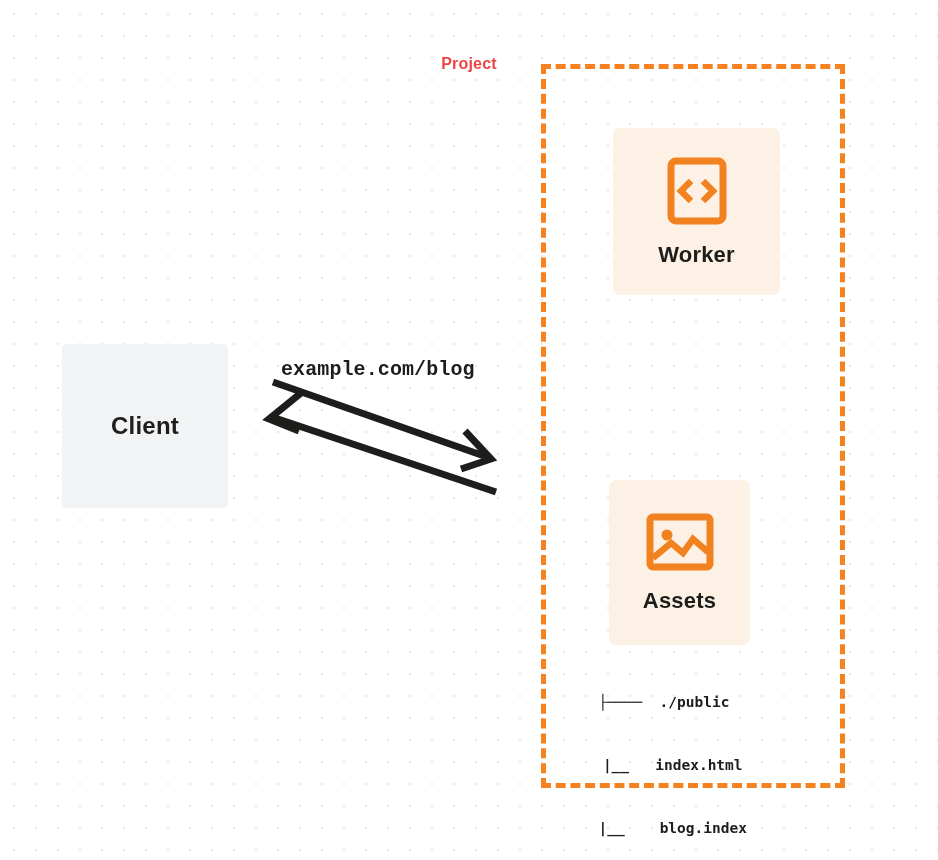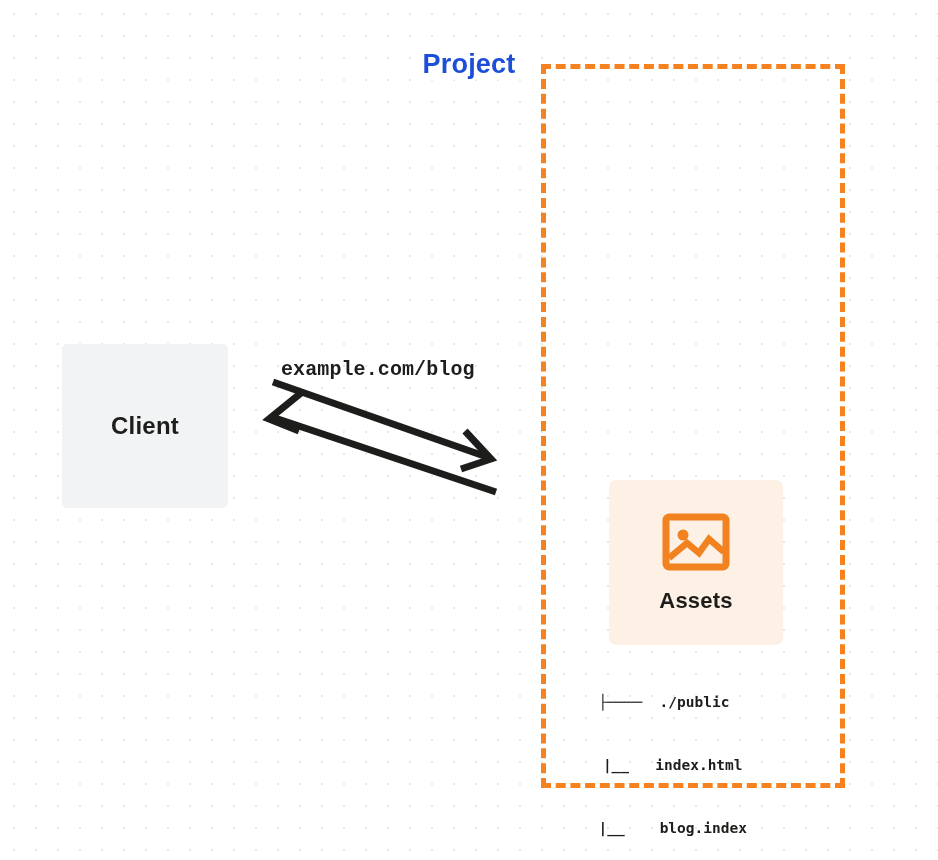--- a/index.html
+++ b/index.html
@@ -77,23 +77,23 @@
     border: 5px dashed #f6821f;
     background-color: transparent;
   }
   #project-title {
     position: absolute;
     left: 50%;
     top: 64px;
     transform: translate(-50%, -50%);
     background-color: #ffffff;
     padding: 0 7px;
-    font-size: 27px;
-    font-weight: bold;
-    color: #1d4ed8;
+    font-size: 16px;
+    font-weight: bold;
+    color: #ef4444;
     letter-spacing: 0.2px;
     white-space: nowrap;
     z-index: 3;
   }
 
   
   .service-card {
     position: absolute;
     background-color: #fdf1e5;
     border-radius: 7px;
@@ -104,21 +104,21 @@
   }
   #worker-card {
     left: 613px;
     top: 128px;
     width: 167px;
     height: 167px;
   }
   #assets-card {
     left: 609px;
     top: 480px;
-    width: 174px;
+    width: 141px;
     height: 165px;
   }
   .service-card .card-icon {
     margin-bottom: 16px;
     line-height: 0;
   }
   .service-card .card-label {
     font-size: 22px;
     font-weight: bold;
     color: #1d1d1b;
@@ -166,20 +166,30 @@
 
     <g>
       <line x1="241" y1="127" x2="20" y2="53" stroke="#1d1d1b" stroke-width="7" stroke-linecap="butt"></line>
       <polyline points="46,28 14,54 44,66" fill="none" stroke="#1d1d1b" stroke-width="7" stroke-linecap="butt" stroke-linejoin="miter"></polyline>
     </g>
   </svg>
 
   <div id="project-container"></div>
   <div id="project-title">Project</div>
 
+  <div id="worker-card" class="service-card">
+    <span class="card-icon">
+      <svg width="62" height="70" viewBox="0 0 62 70">
+        <rect x="5" y="5" width="52" height="60" rx="5" ry="5" fill="none" stroke="#f2821f" stroke-width="7"></rect>
+        <polyline points="25,25 15,35 25,45" fill="none" stroke="#f2821f" stroke-width="6.5" stroke-linecap="butt" stroke-linejoin="miter"></polyline>
+        <polyline points="37,25 47,35 37,45" fill="none" stroke="#f2821f" stroke-width="6.5" stroke-linecap="butt" stroke-linejoin="miter"></polyline>
+      </svg>
+    </span>
+    <span class="card-label">Worker</span>
+  </div>
 
   <div id="assets-card" class="service-card">
     <span class="card-icon">
       <svg width="70" height="60" viewBox="0 0 70 60">
         <rect x="5" y="5" width="60" height="50" rx="3" ry="3" fill="none" stroke="#f2821f" stroke-width="7"></rect>
         <circle cx="22" cy="23" r="5.5" fill="#f2821f"></circle>
         <polyline points="8,46 26,31 38,41 48,27 63,40" fill="none" stroke="#f2821f" stroke-width="6.5" stroke-linecap="butt" stroke-linejoin="miter"></polyline>
       </svg>
     </span>
     <span class="card-label">Assets</span>

